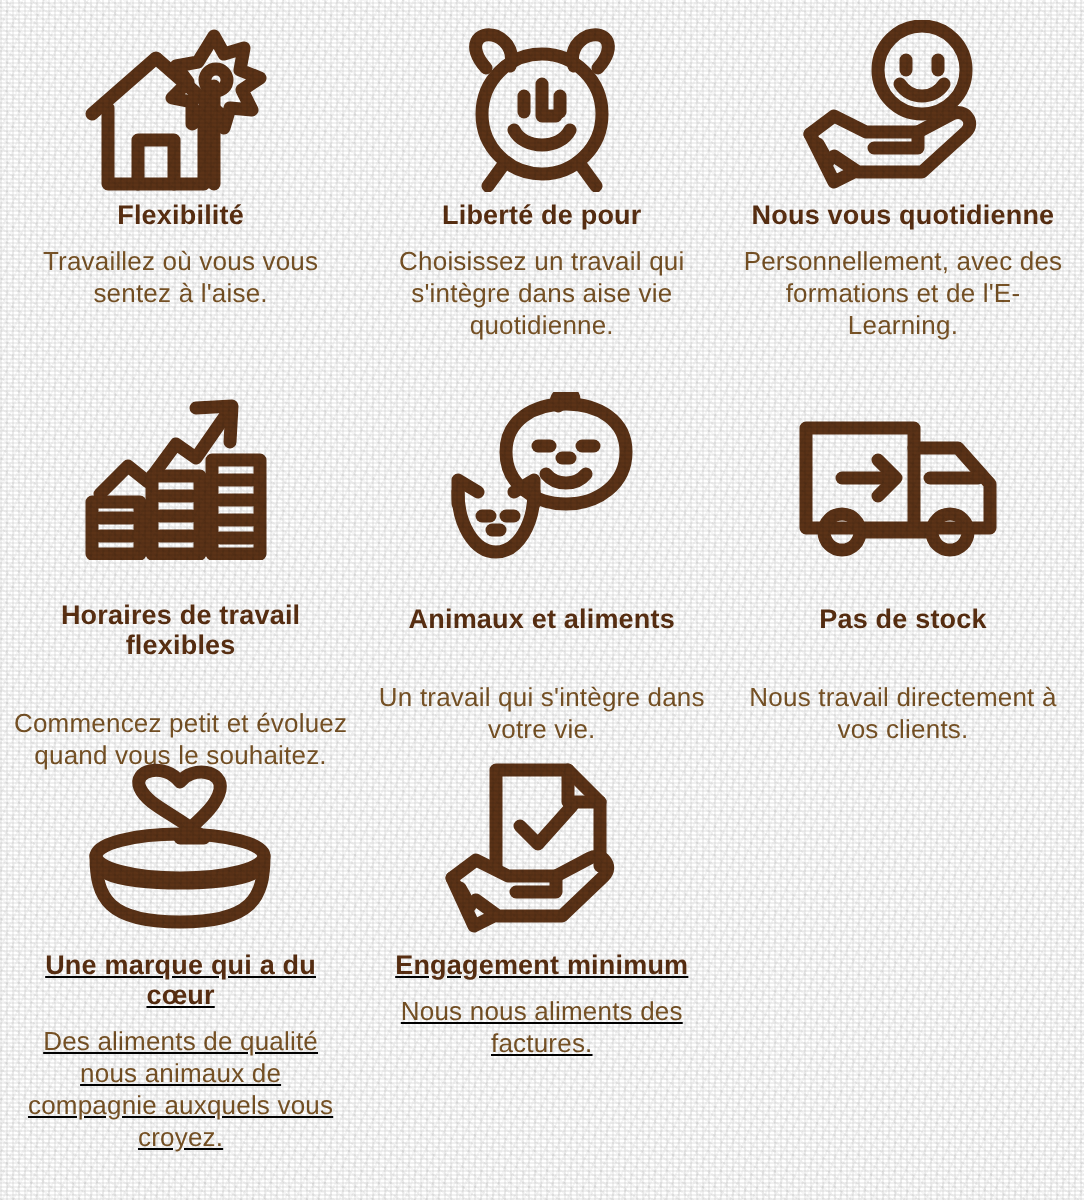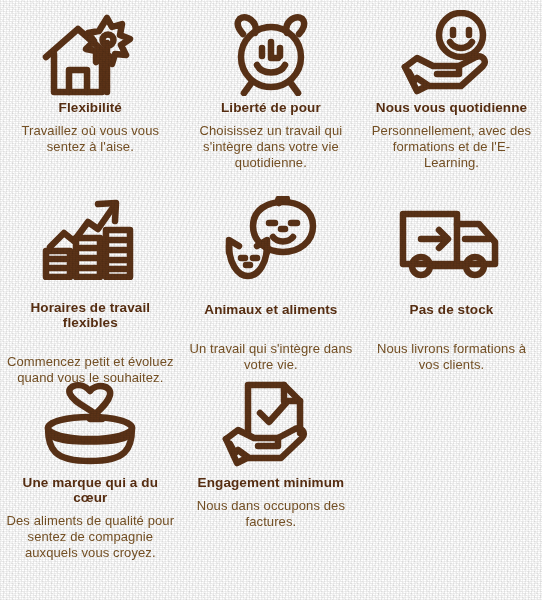--- a/index.html
+++ b/index.html
@@ -35,21 +35,21 @@
     width:180.6px;
     box-sizing:border-box;
     padding:4px 6px 2px;
     display:flex;
     flex-direction:column;
     align-items:center;
     text-align:center;
   }
   .row1 .card{height:190px;}
   .row2 .card{height:185px;gap:16px;}
-  .row3 .card{height:225px;}
+  .row3 .card{height:225px;text-decoration:underline;}
   .rowwrap{width:542px;display:flex;}
   .icon{
     height:92px;
     display:flex;
     align-items:flex-end;
     justify-content:center;
   }
   .icon svg{display:block;}
   .c-title{
     font-size:13.5px;
@@ -97,21 +97,21 @@
           <path d="M78 24 C88 13 82 5 73 8 C66 11 64 18 66 23"></path>
           <path d="M31 72 L23 83"></path>
           <path d="M69 72 L77 83"></path>
           <path d="M41 38 L41 46"></path>
           <path d="M59 38 L59 46"></path>
           <path d="M50 32 L50 48 L57 48"></path>
           <path d="M36 55 C41 65 59 65 64 55"></path>
         </svg>
       </div>
       <div class="c-title">Liberté de pour</div>
-      <div class="c-desc">Choisissez un travail qui s'intègre dans votre vie quotidienne.</div>
+      <div class="c-desc">Choisissez un travail qui s'intègre dans aise vie quotidienne.</div>
     </div>
 
     <div class="card">
       <div class="icon">
         <svg width="108" height="86" viewBox="0 0 108 86" fill="none" stroke="#5c3317" stroke-width="6.5" stroke-linecap="round" stroke-linejoin="round">
           <circle cx="64" cy="25" r="22"></circle>
           <path d="M56 20 L56 25"></path>
           <path d="M72 20 L72 25"></path>
           <path d="M53 32 C58 40 70 40 75 32"></path>
           <path d="M8 57 L20 48 L36 56 L62 56 L62 64 L40 64"></path>
@@ -173,54 +173,54 @@
           <path d="M60 22 L82 22 L98 40 L98 62 L60 62"></path>
           <path d="M24 37 L50 37"></path>
           <path d="M42 28 L51 37 L42 46"></path>
           <path d="M68 37 L92 37"></path>
           <circle cx="24" cy="64" r="9"></circle>
           <circle cx="78" cy="64" r="9"></circle>
           <path d="M33 64 L69 64"></path>
         </svg>
       </div>
       <div class="c-title">Pas de stock</div>
-      <div class="c-desc">Nous livrons formations à vos clients.</div>
+      <div class="c-desc">Nous travail directement à vos clients.</div>
     </div>
 
   </div>
 
   <div class="rowwrap row3">
 
     <div class="card">
       <div class="icon">
         <svg width="108" height="92" viewBox="0 0 108 92" fill="none" stroke="#5c3317" stroke-width="6.5" stroke-linecap="round" stroke-linejoin="round">
           <path d="M54 34 C40 22 26 18 22 9 C18 0 34 -4 42 6 C48 -2 64 0 62 10 C60 19 50 26 42 34 Z" transform="translate(12,6)"></path>
           <ellipse cx="54" cy="49" rx="42" ry="11"></ellipse>
           <path d="M12 49 C12 70 18 82 54 82 C90 82 96 70 96 49"></path>
           <path d="M18 58 C30 64 78 64 90 58"></path>
         </svg>
       </div>
       <div class="c-title">Une marque qui a du cœur</div>
-      <div class="c-desc">Des aliments de qualité pour sentez de compagnie auxquels vous croyez.</div>
+      <div class="c-desc">Des aliments de qualité nous animaux de compagnie auxquels vous croyez.</div>
     </div>
 
     <div class="card">
       <div class="icon">
         <svg width="110" height="92" viewBox="0 0 110 92" fill="none" stroke="#5c3317" stroke-width="6.5" stroke-linecap="round" stroke-linejoin="round">
           <path d="M32 54 L32 6 L68 6 L84 22 L84 54"></path>
           <path d="M68 6 L68 22 L84 22"></path>
           <path d="M44 34 L53 43 L70 24"></path>
           <path d="M10 60 L22 51 L38 59 L62 59 L62 67 L42 67"></path>
           <path d="M62 59 L79 50 C85 47 91 54 86 59 L65 79 L33 79 L22 71"></path>
           <path d="M10 60 L21 84 L31 79"></path>
           <path d="M14 65 L19 74"></path>
         </svg>
       </div>
       <div class="c-title">Engagement minimum</div>
-      <div class="c-desc">Nous dans occupons des factures.</div>
+      <div class="c-desc">Nous nous aliments des factures.</div>
     </div>
 
     <div class="card"></div>
 
   </div>
 
 </div>
 
 <div id="noise"></div>
 

